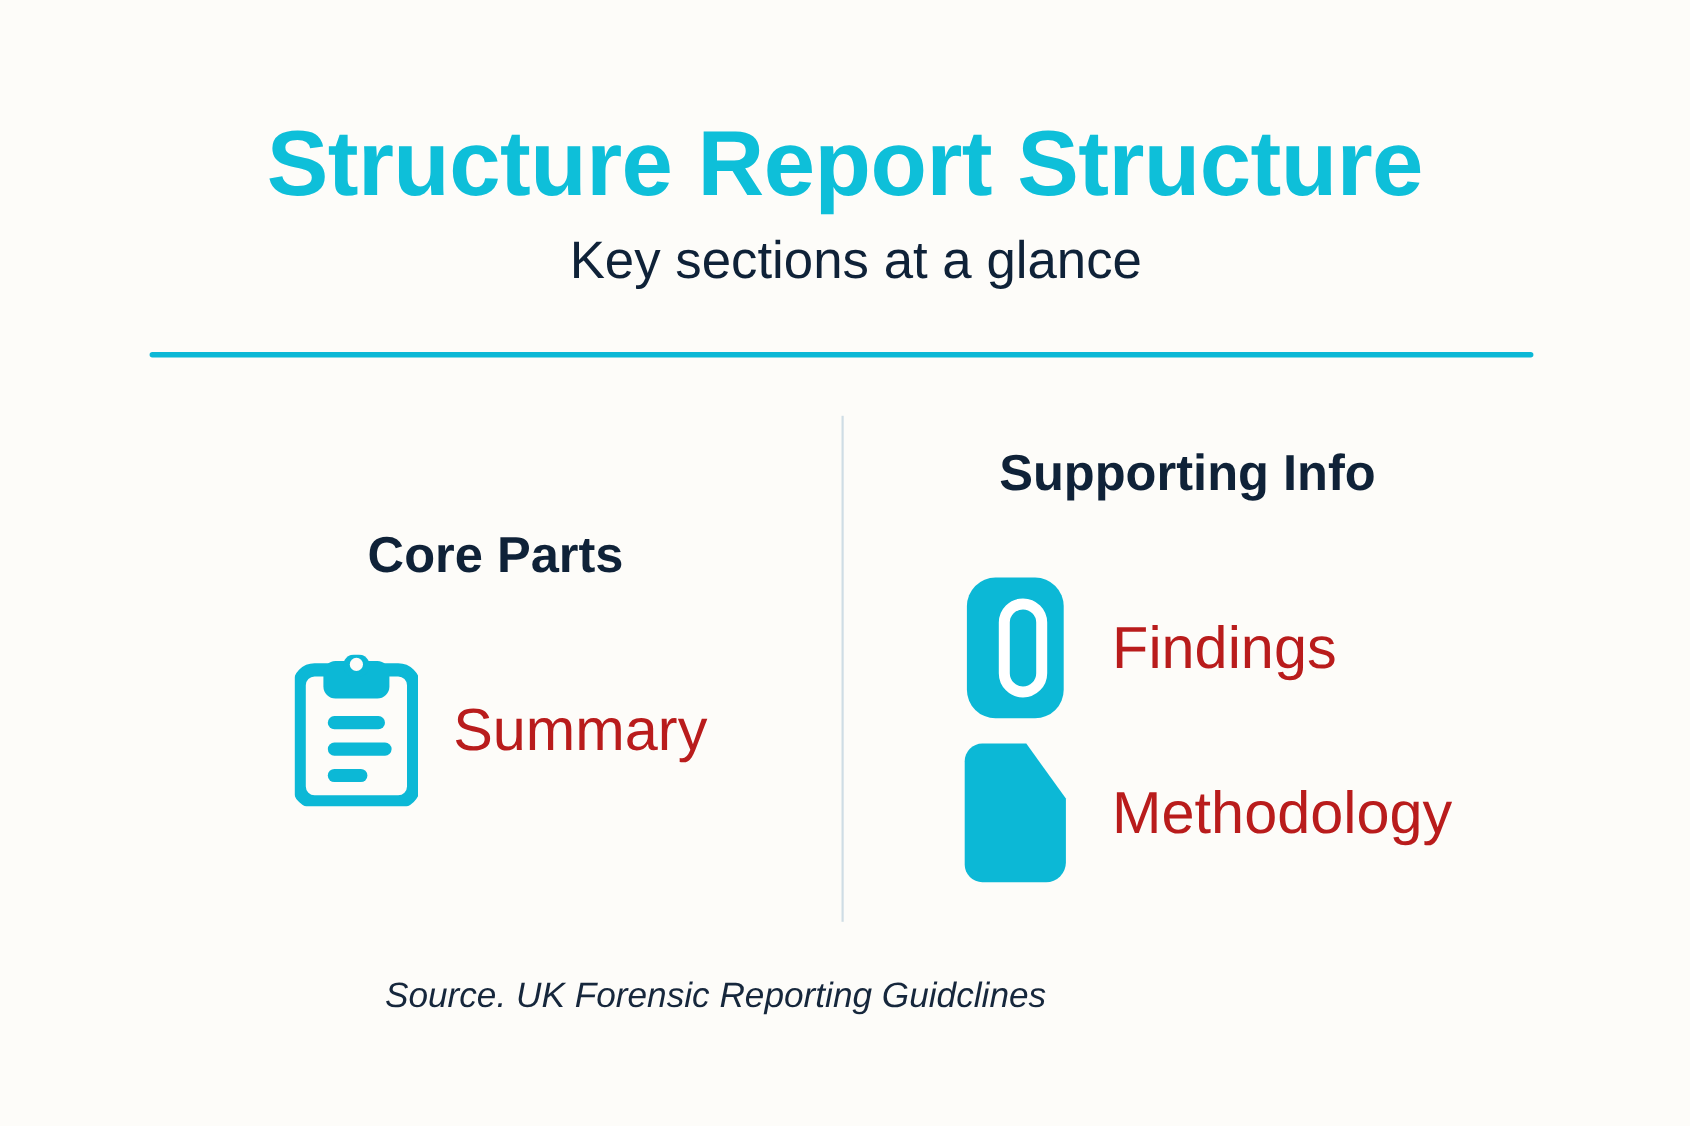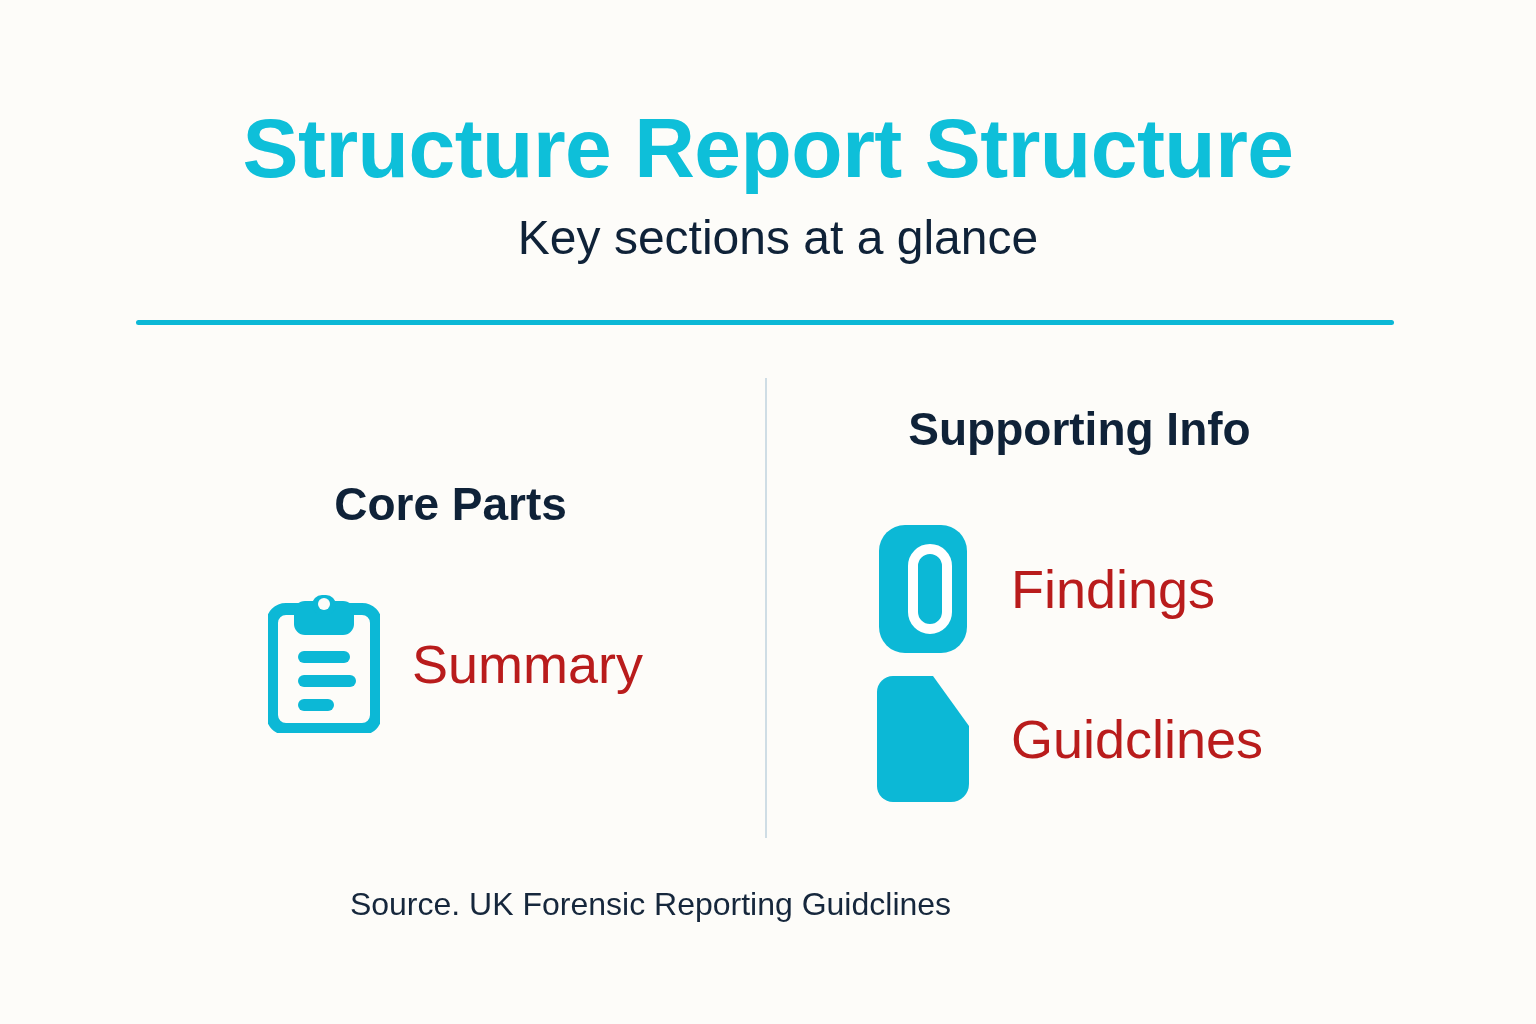--- a/index.html
+++ b/index.html
@@ -118,20 +118,21 @@
   
   .footer {
     position: absolute;
     top: 885px;
     left: 0;
     width: 1301px;
     text-align: center;
     font-size: 32px;
     color: #16273c;
     line-height: 1.2;
+    font-style: italic;
   }
 </style>
 </head>
 <body>
 
 <div class="slide">
 
   <div class="header">
     <h1 class="title">Structure Report Structure</h1>
     <p class="subtitle">Key sections at a glance</p>
@@ -182,21 +183,21 @@
           </span>
           <span class="item-label">Findings</span>
         </div>
 
         <div class="item">
           <span class="icon-wrap">
             <svg width="96" height="130" viewBox="0 0 96 130" aria-hidden="true">
               <path d="M18 2 H58 L94 52 V110 A18 18 0 0 1 76 128 H18 A16 16 0 0 1 2 112 V18 A16 16 0 0 1 18 2 Z" fill="#0cb8d6"></path>
             </svg>
           </span>
-          <span class="item-label">Guidclines</span>
+          <span class="item-label">Methodology</span>
         </div>
 
       </div>
     </div>
 
   </div>
 
   <div class="footer">Source. UK Forensic Reporting Guidclines</div>
 
 </div>

